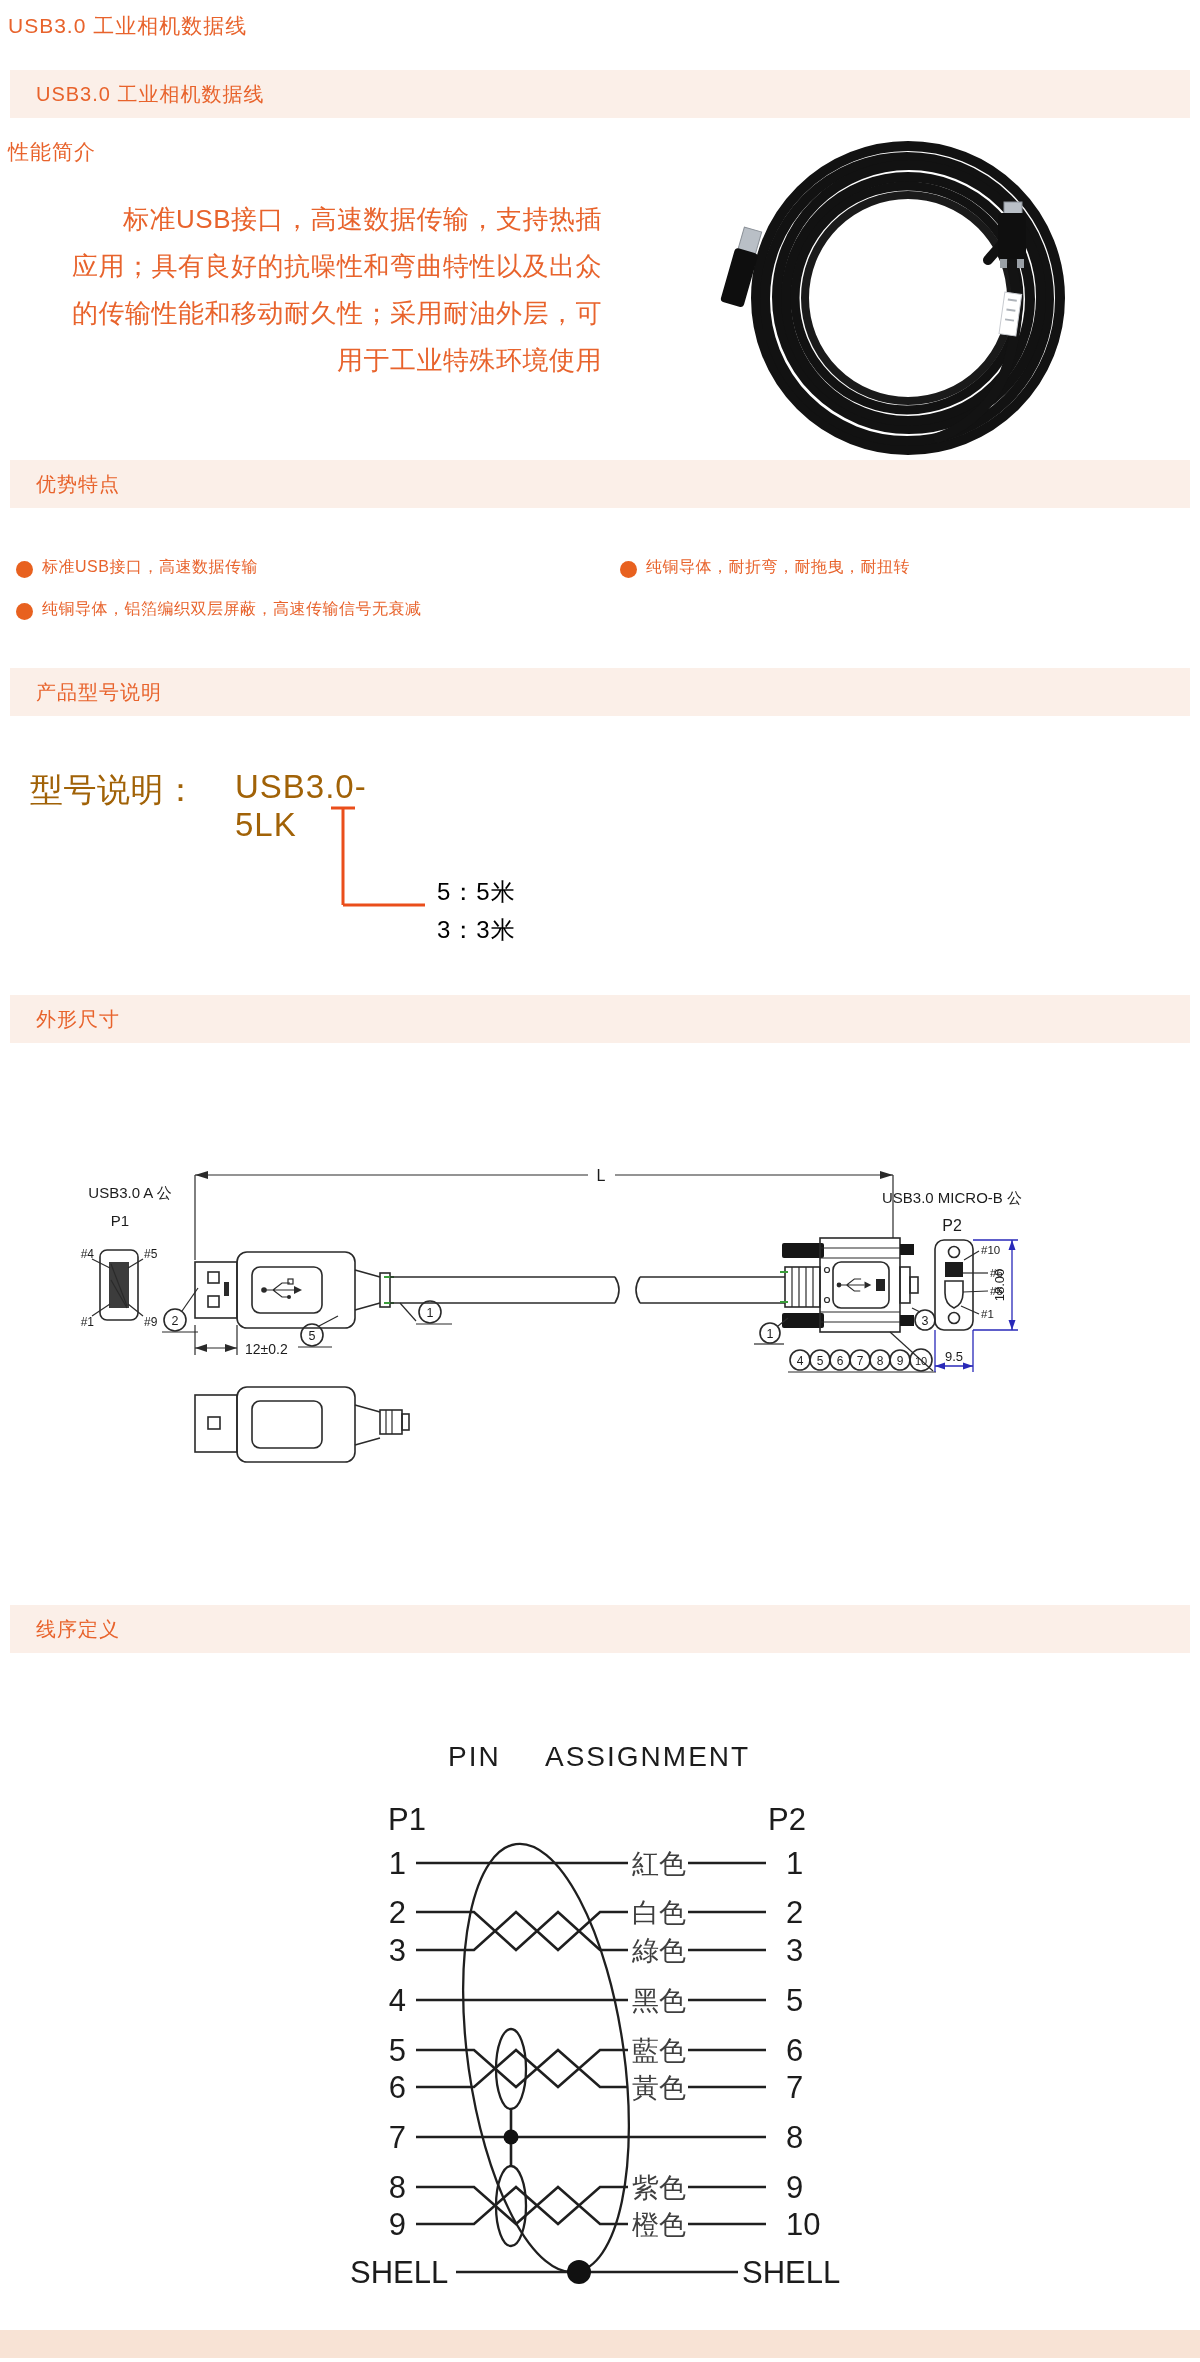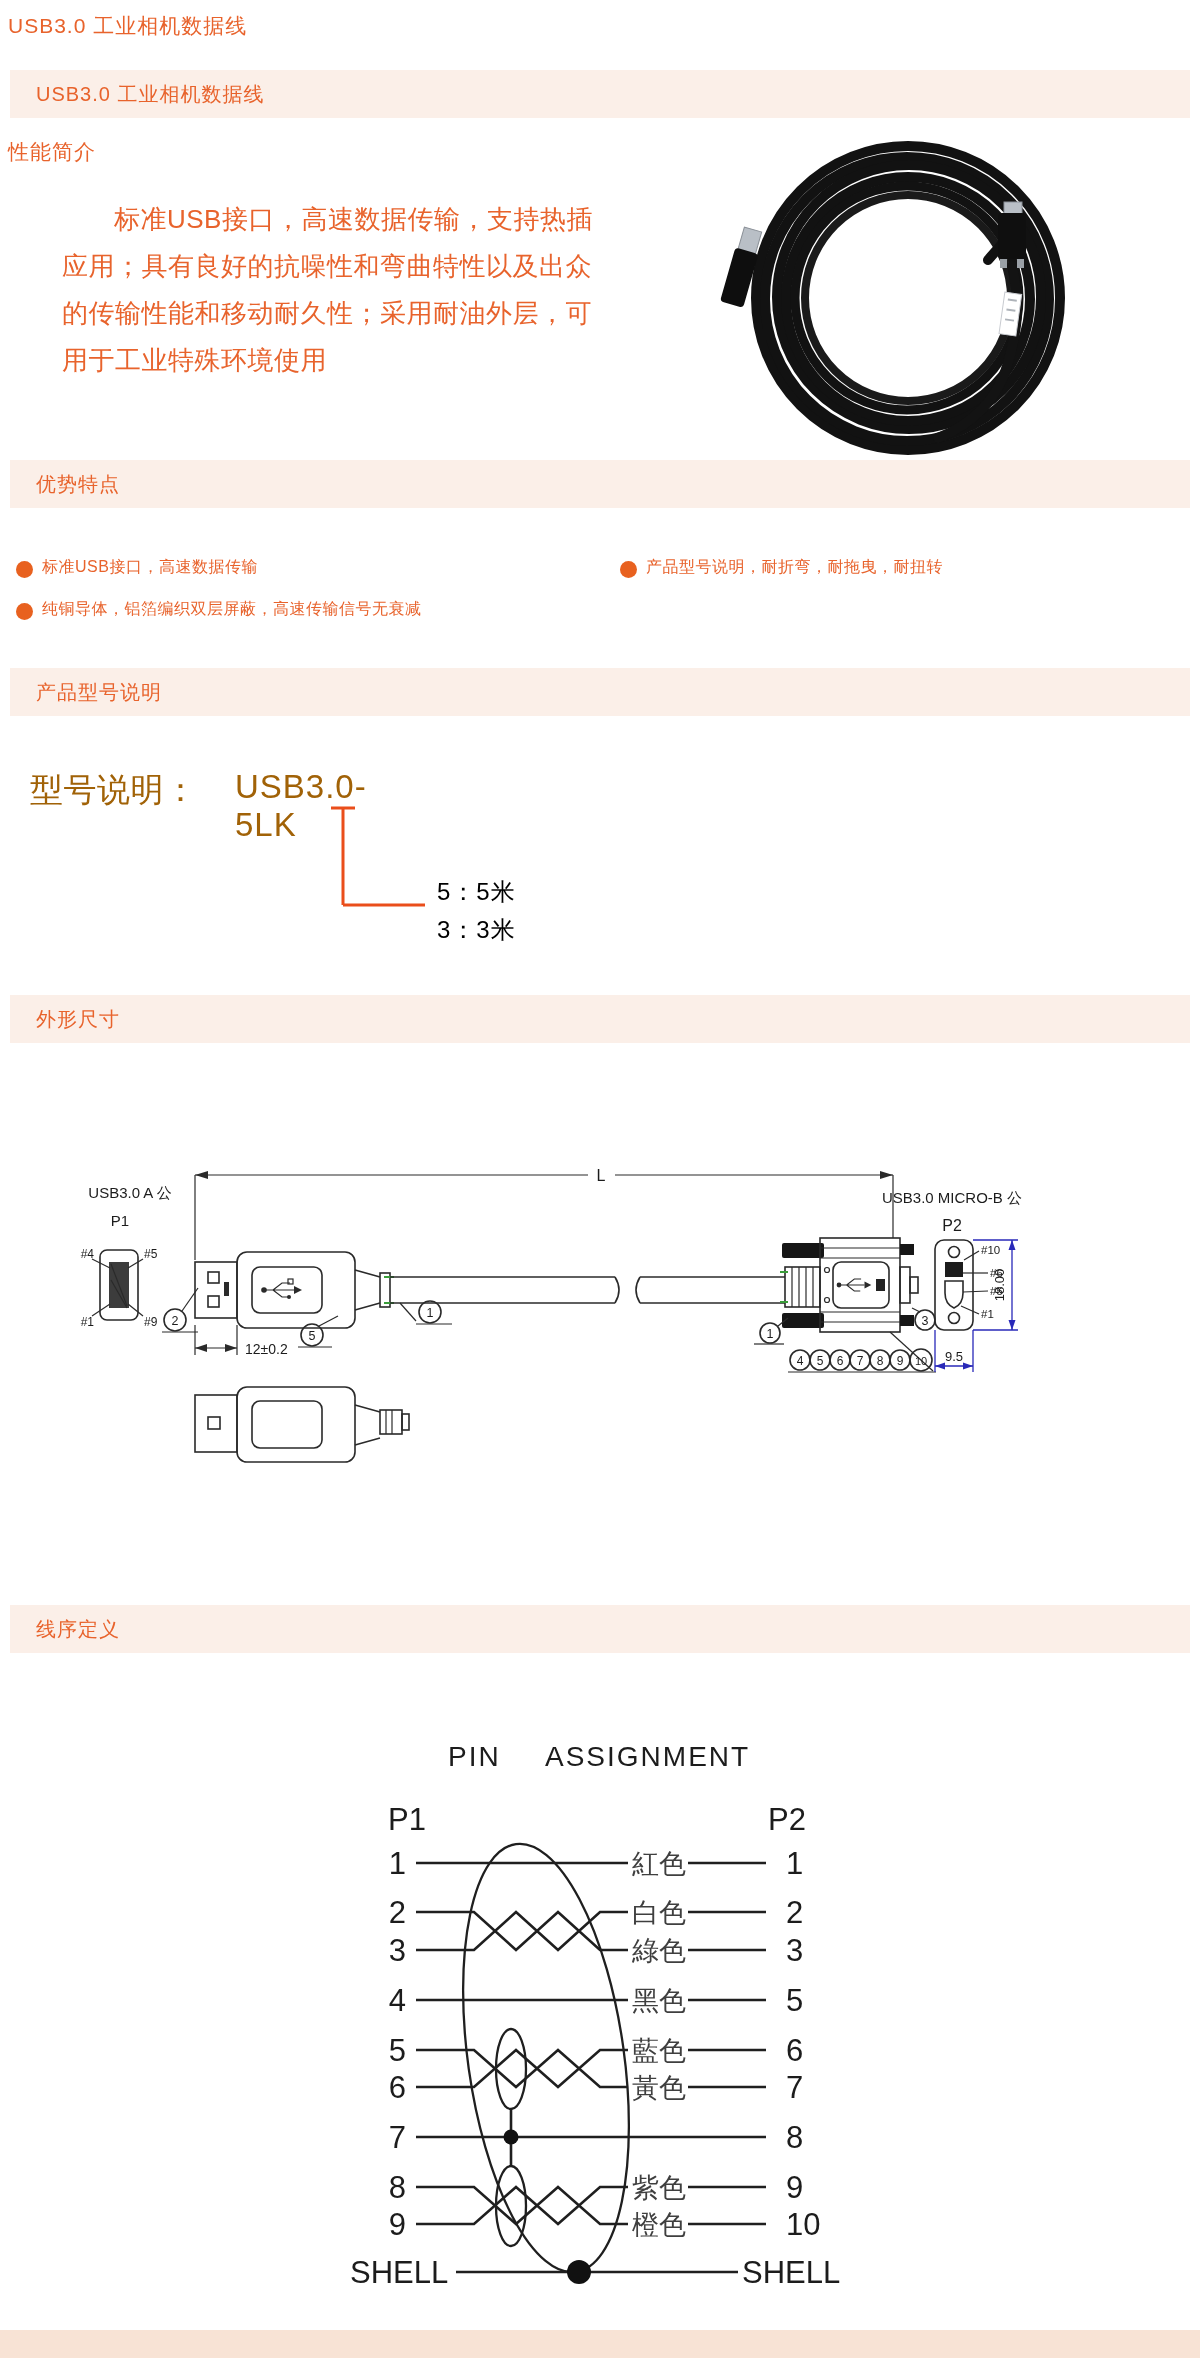--- a/index.html
+++ b/index.html
@@ -5,21 +5,21 @@
   html,body{margin:0;padding:0;}
   body{width:1200px;height:2362px;position:relative;background:#ffffff;
        font-family:"Liberation Sans","DejaVu Sans",sans-serif;overflow:hidden;}
   .abs{position:absolute;}
   .orange{color:#e8632c;}
   .page-title{left:8px;top:12px;font-size:21px;letter-spacing:1px;}
   .banner{left:10px;width:1180px;height:48px;background:#fbefe8;color:#e8632c;
           font-size:20px;line-height:48px;padding-left:26px;box-sizing:border-box;letter-spacing:1px;}
   .sec-head{left:8px;font-size:21px;letter-spacing:1px;}
   .para{left:62px;top:196px;width:540px;font-size:26px;line-height:47px;color:#e8632c;letter-spacing:0.5px;}
-  .para .ln{white-space:nowrap;}
+  .para .ln{white-space:nowrap;text-align:right;}
   .para .ln.first{text-indent:52px;}
   .bullet-dot{width:17px;height:17px;border-radius:50%;background:#e8611f;}
   .bullet-text{font-size:16px;color:#e8632c;letter-spacing:0.5px;}
   .model-line{left:30px;top:768px;font-size:33px;color:#a16207;letter-spacing:0.5px;}
   .model-code{position:absolute;left:205px;top:0;letter-spacing:1px;}
   .opt{left:437px;font-size:24px;color:#000000;letter-spacing:1px;text-align:center;}
   .footer-bar{left:0;top:2330px;width:1200px;height:28px;background:#f8e3d5;}
   svg text{font-family:"Liberation Sans","DejaVu Sans",sans-serif;}
   .dw text{fill:#1c1c1c;}
   .dw .ln{stroke:#2a2a2a;stroke-width:1.6;fill:none;}
@@ -74,21 +74,21 @@
     <line x1="316" y1="182" x2="325" y2="182" stroke="#aeb3b9" stroke-width="2"></line>
     <line x1="316" y1="192" x2="325" y2="192" stroke="#aeb3b9" stroke-width="2"></line>
     <line x1="316" y1="202" x2="325" y2="202" stroke="#aeb3b9" stroke-width="2"></line>
   </g>
 </svg>
 
 <div class="abs banner" style="top:460px;">优势特点</div>
 <div class="abs bullet-dot" style="left:16px;top:561px;"></div>
 <div class="abs bullet-text" style="left:42px;top:557px;">标准USB接口，高速数据传输</div>
 <div class="abs bullet-dot" style="left:620px;top:561px;"></div>
-<div class="abs bullet-text" style="left:646px;top:557px;">产品型号说明，耐折弯，耐拖曳，耐扭转</div>
+<div class="abs bullet-text" style="left:646px;top:557px;">纯铜导体，耐折弯，耐拖曳，耐扭转</div>
 <div class="abs bullet-dot" style="left:16px;top:603px;"></div>
 <div class="abs bullet-text" style="left:42px;top:599px;">纯铜导体，铝箔编织双层屏蔽，高速传输信号无衰减</div>
 
 <div class="abs banner" style="top:668px;">产品型号说明</div>
 <div class="abs model-line">
   <span>型号说明：</span>
   <span class="model-code">USB3.0-5LK</span>
 </div>
 <svg class="abs" style="left:300px;top:800px;" width="160" height="120" viewBox="0 0 160 120">
   <path d="M31,8 H55 M43,8 V105 M43,105 H125" fill="none" stroke="#ea4e1b" stroke-width="3"></path>

